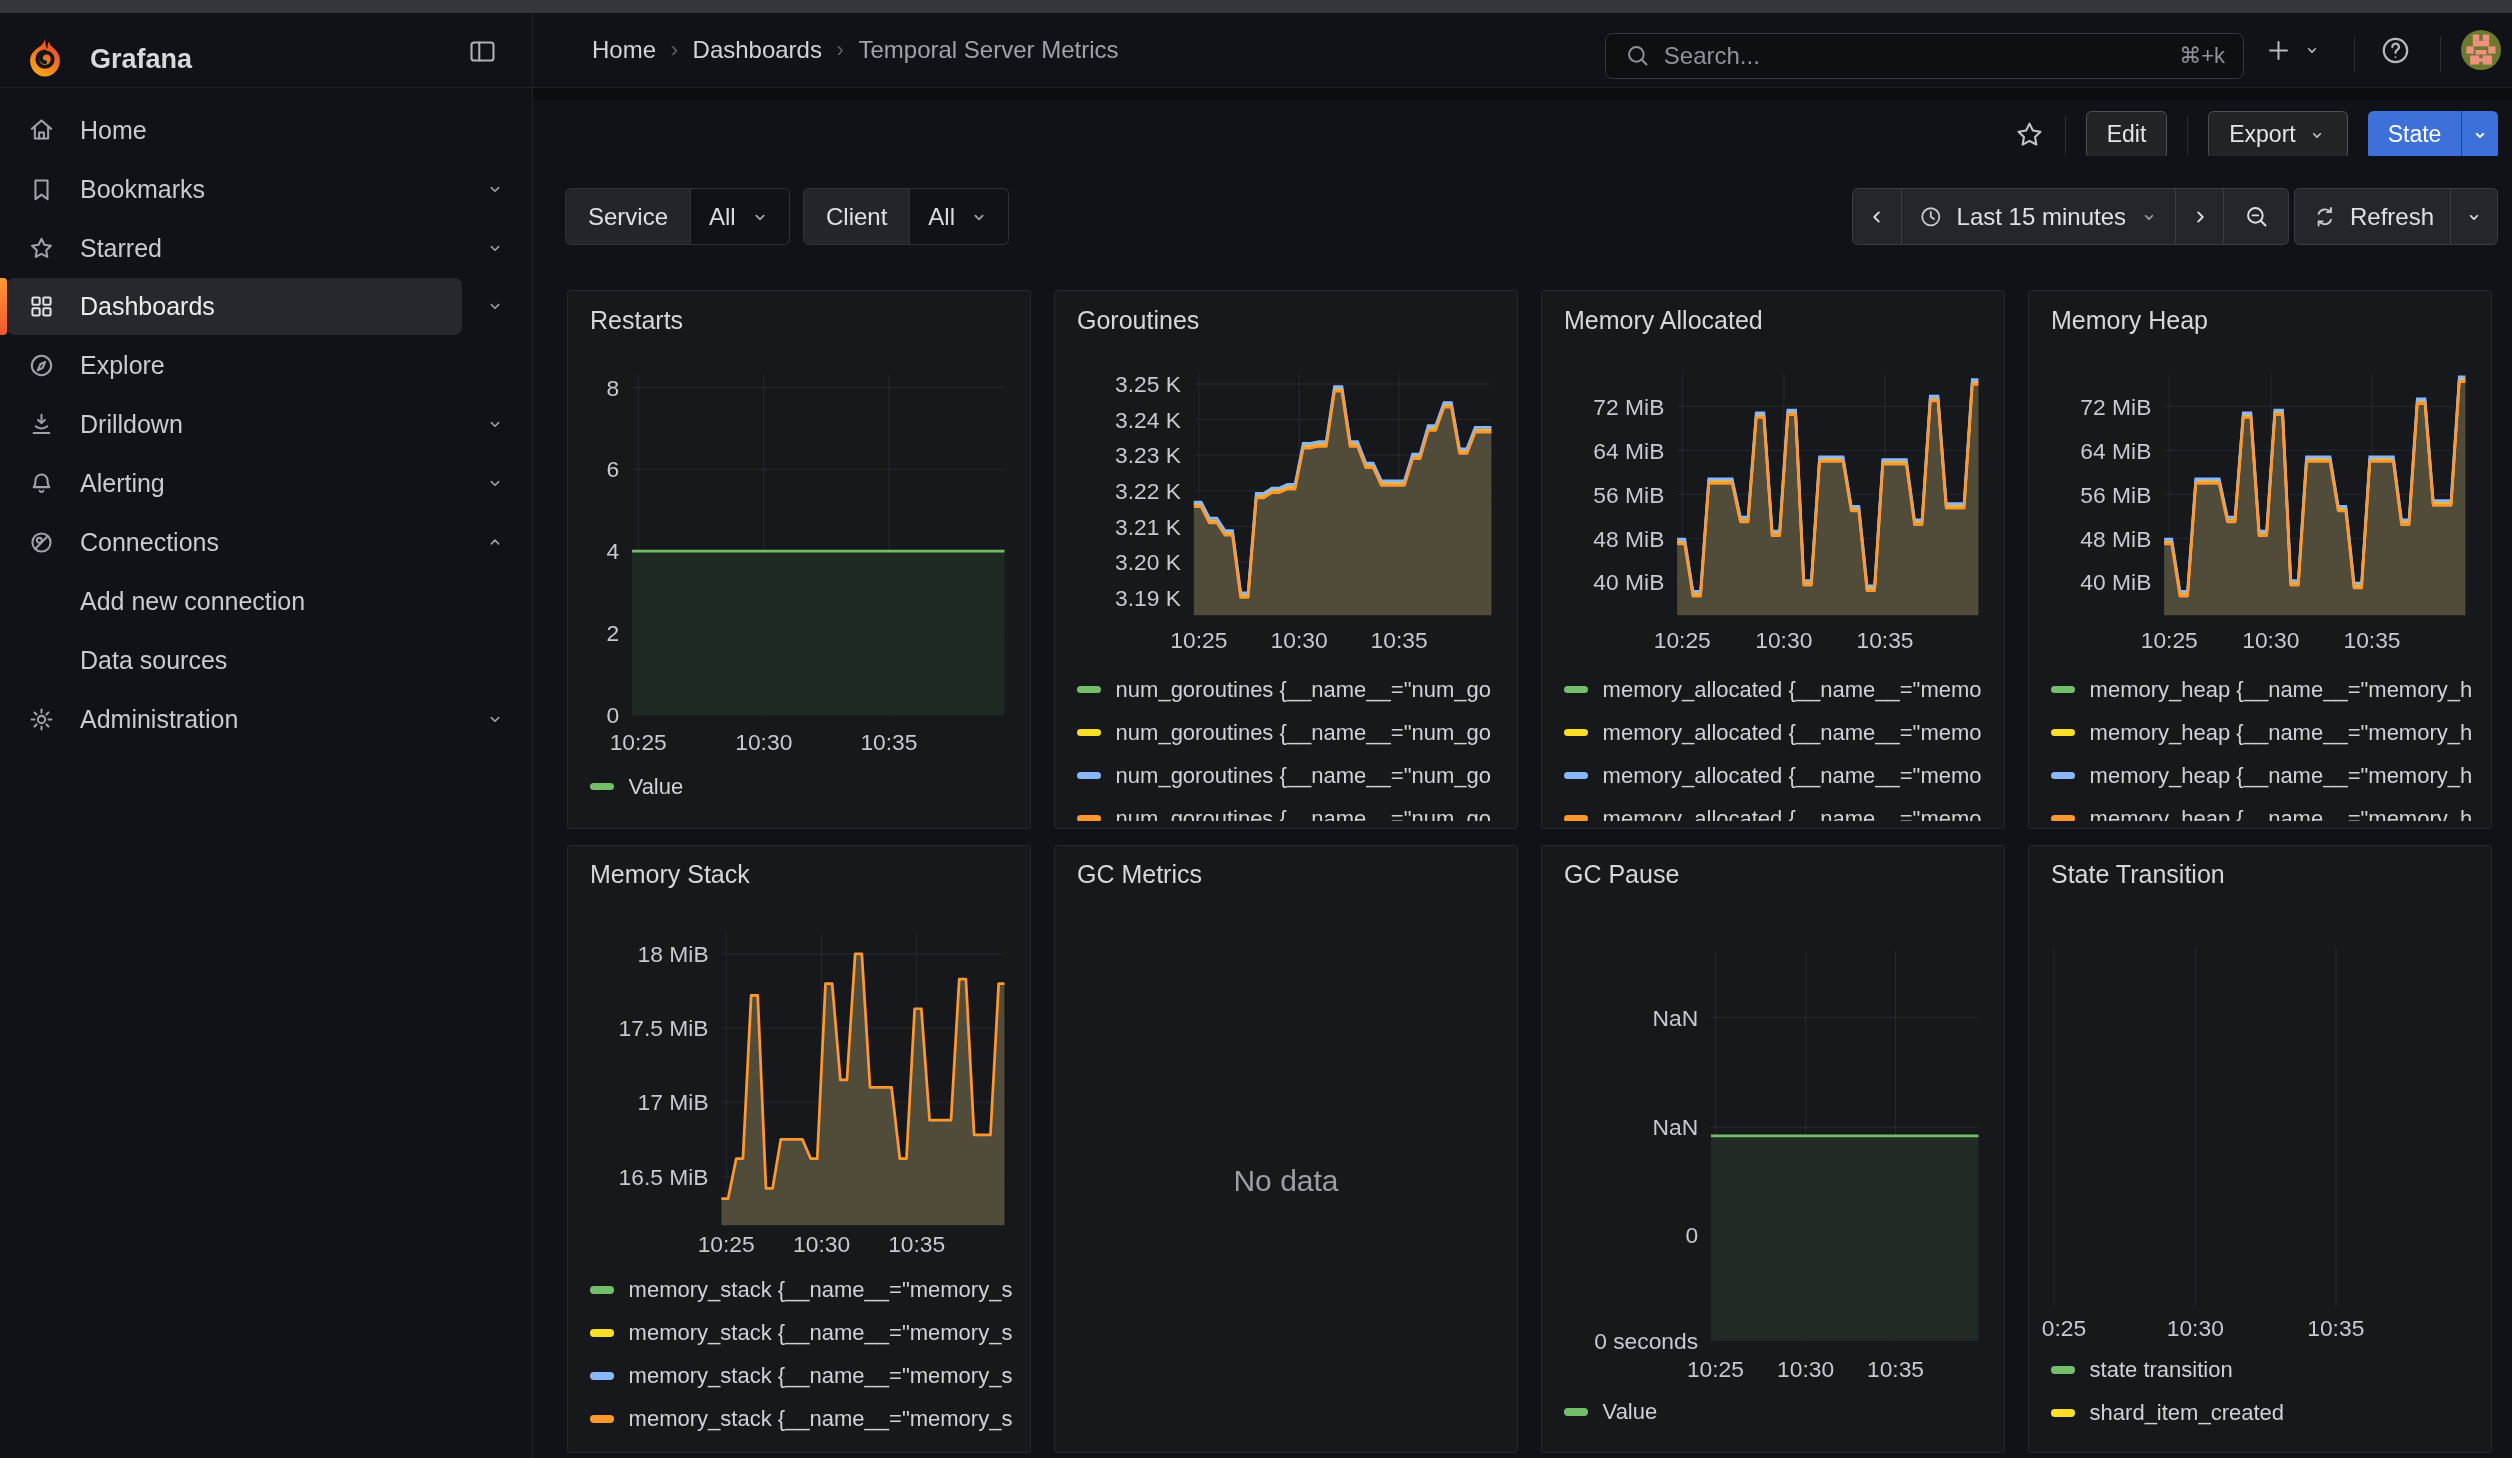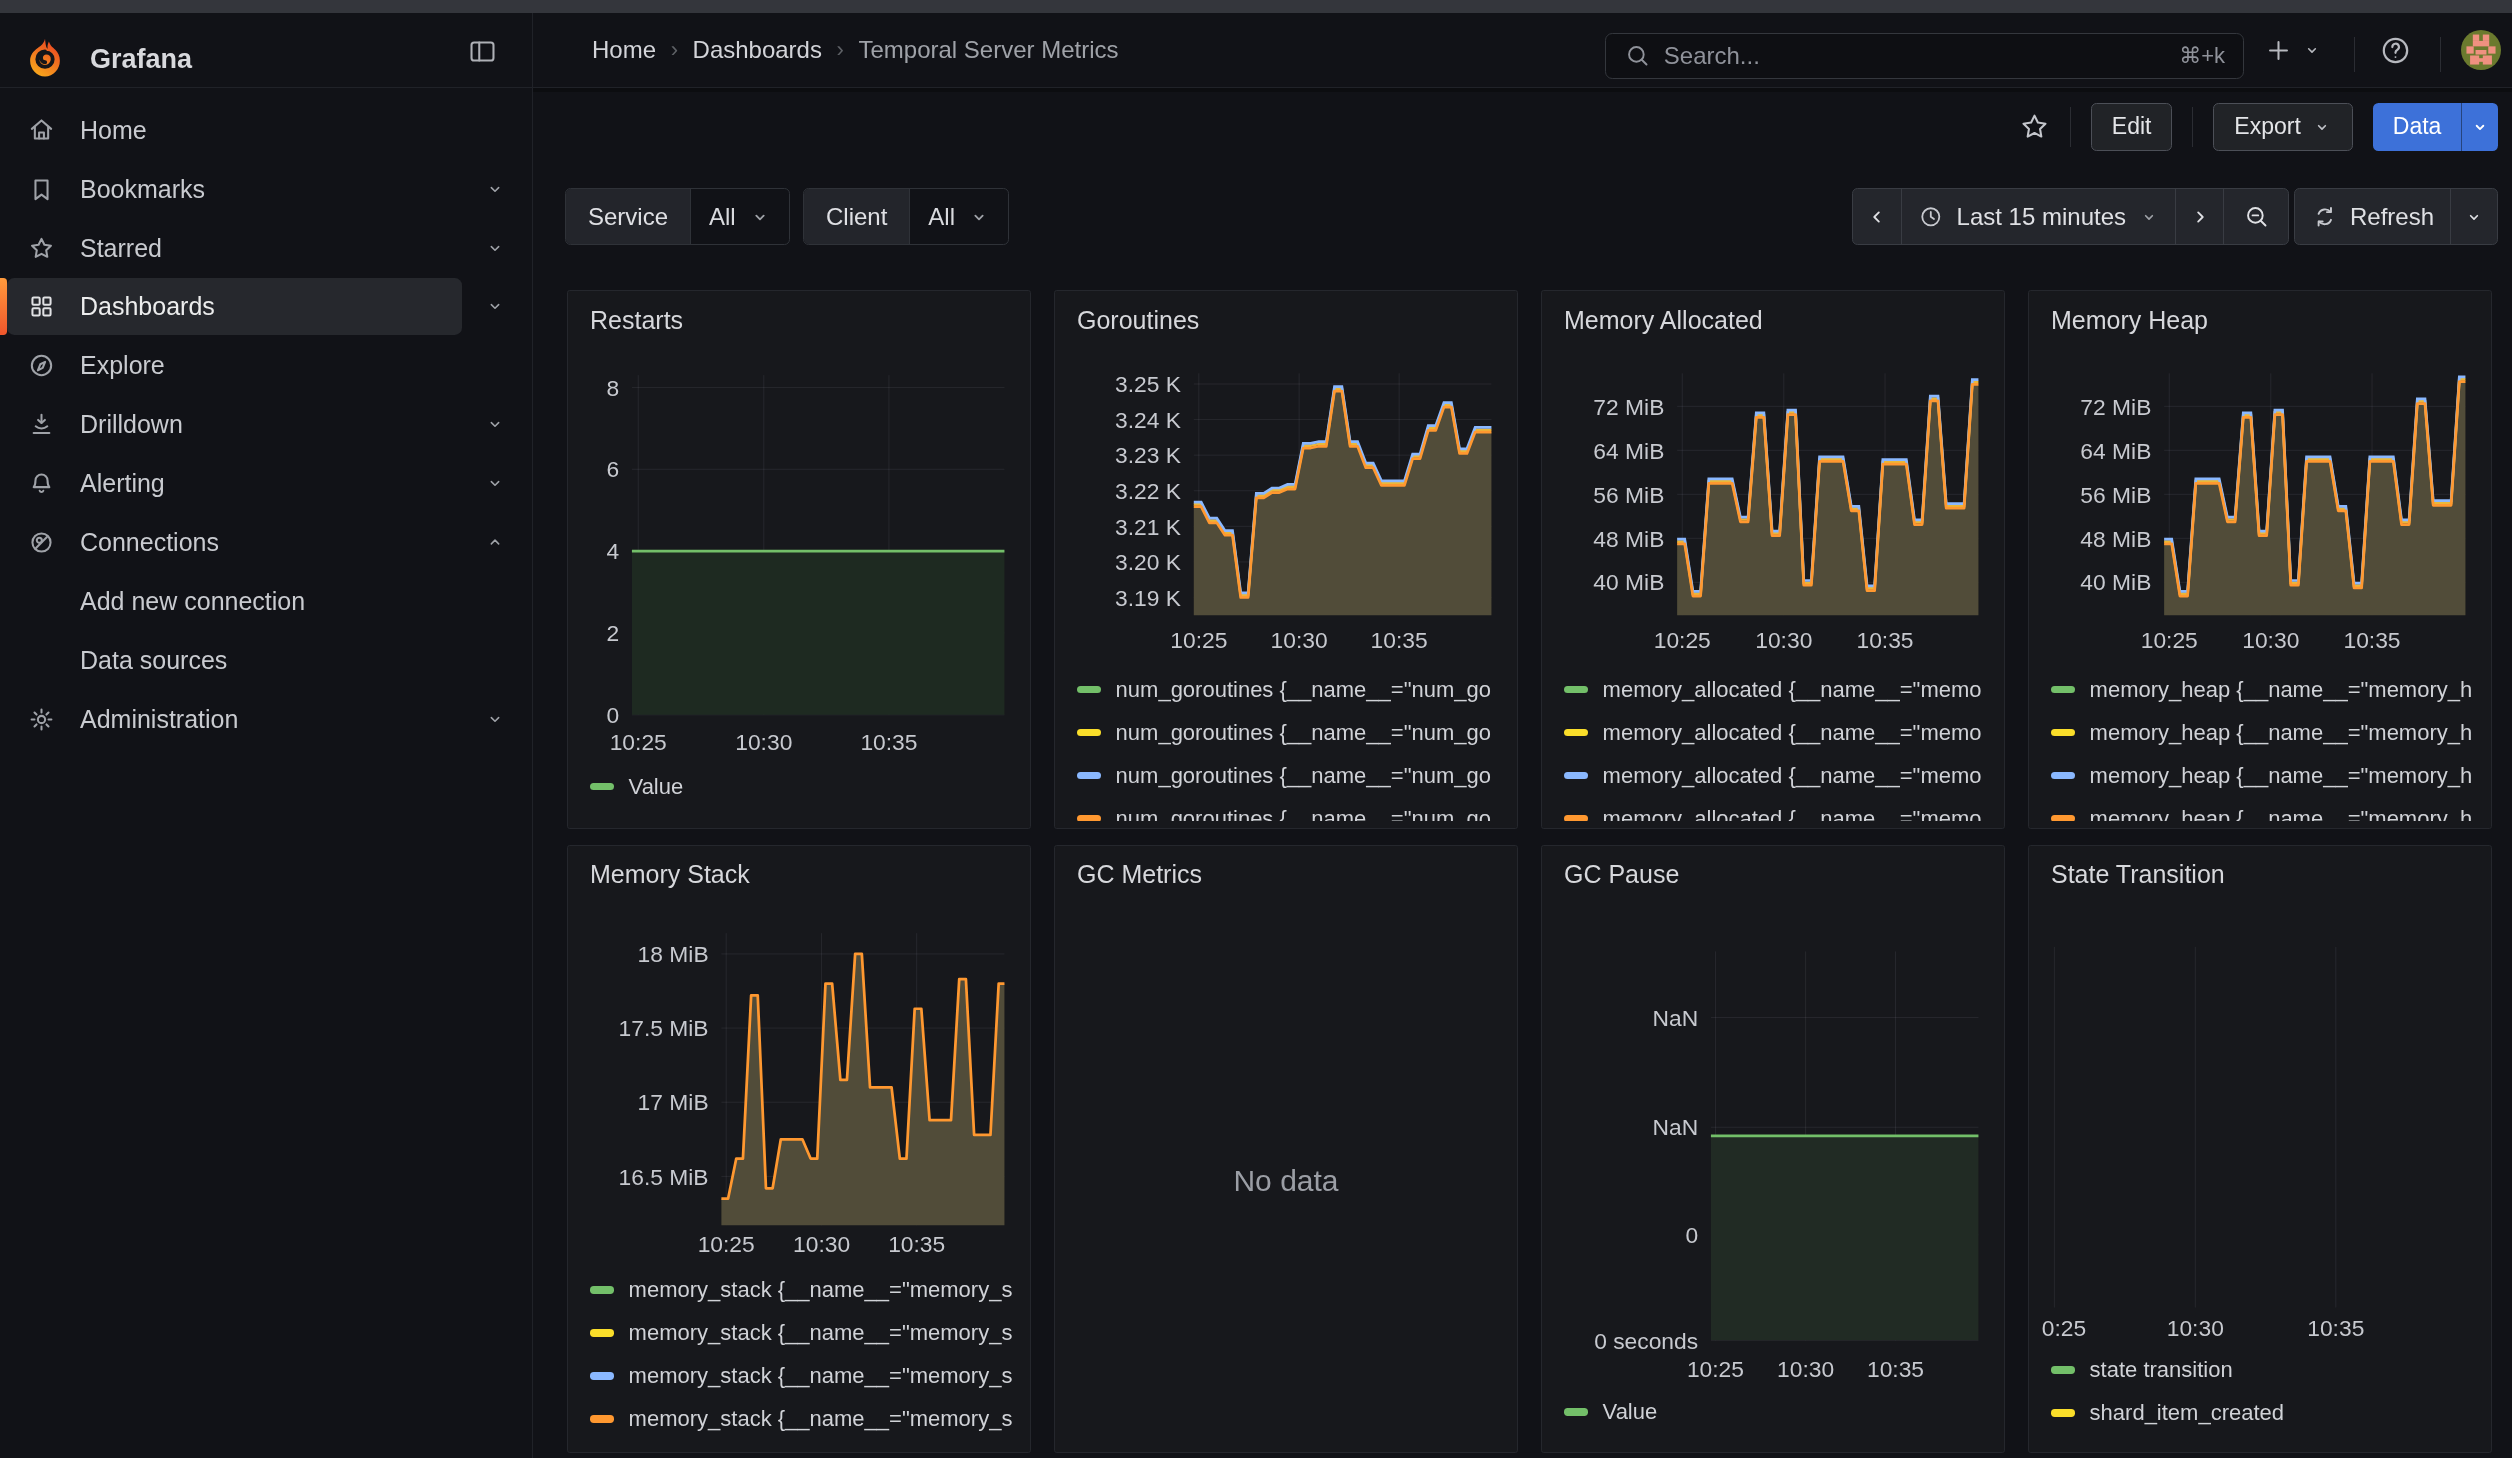--- a/index.html
+++ b/index.html
@@ -24,21 +24,21 @@
   .breadcrumb .sep{color:#5e6166;font-size:22px;}
 
   .searchbox{position:absolute;left:1605px;top:20px;width:639px;height:46px;background:#0e0f13;
              border:0.9px solid #34373d;border-radius:7.3px;display:flex;align-items:center;
              padding:0 18px;color:#8f929a;}
   .searchbox .ph{font-size:24px;margin-left:12.8px;flex:1;}
   .searchbox .kbd{font-size:22px;color:#8f929a;}
   .hdr-ctrl{position:absolute;top:0;height:75px;display:flex;align-items:center;color:#b7b9bf;}
   .hdr-divider{position:absolute;top:24px;width:0.9px;height:35px;background:#2b2d33;}
 
-  .subheader{position:absolute;left:533px;top:92px;width:1980px;height:69px;background:#111217;
+  .subheader{position:absolute;left:533px;top:100px;width:1980px;height:69px;background:#111217;
              border-bottom:0.9px solid #1f2126;}
   .sub-actions{position:absolute;right:14.6px;top:0;height:69px;display:flex;align-items:center;gap:20px;}
   .v-divider{width:0.9px;height:40px;background:#2b2d33;}
   .btn{height:48px;border-radius:5.5px;display:flex;align-items:center;justify-content:center;
        font-size:23px;font-weight:500;color:#e4e5e8;padding:0 20px;background:#212327;
        border:0.9px solid #4c4f57;gap:11px;}
   .btn .chev{color:#c0c2c8;}
   .btn-share{display:flex;}
   .btn-share .main{background:#3D71D9;border:none;border-radius:5.5px 0 0 5.5px;color:#fff;}
   .btn-share .arrow{width:37px;height:48px;background:#3D71D9;border-radius:0 5.5px 5.5px 0;
@@ -189,21 +189,21 @@
       </button>
     <span class="v-divider"></span>
     <button class="btn">
       <span>Export</span>
       <svg class="chev" width="20" height="20" viewBox="0 0 24 24" fill="none" stroke="currentColor" stroke-width="2" stroke-linecap="round" stroke-linejoin="round">
           <path d="M8 10.5l4 4 4-4"></path>
         </svg>
     </button>
     <span class="btn-share">
       <button class="btn main">
-          <span>Data</span>
+          <span>State</span>
         </button>
       <span class="arrow">
         <svg width="20" height="20" viewBox="0 0 24 24" fill="none" stroke="currentColor" stroke-width="2.2" stroke-linecap="round" stroke-linejoin="round">
             <path d="M8 10.5l4 4 4-4"></path>
           </svg>
       </span>
     </span>
   </div>
 </div>
 

